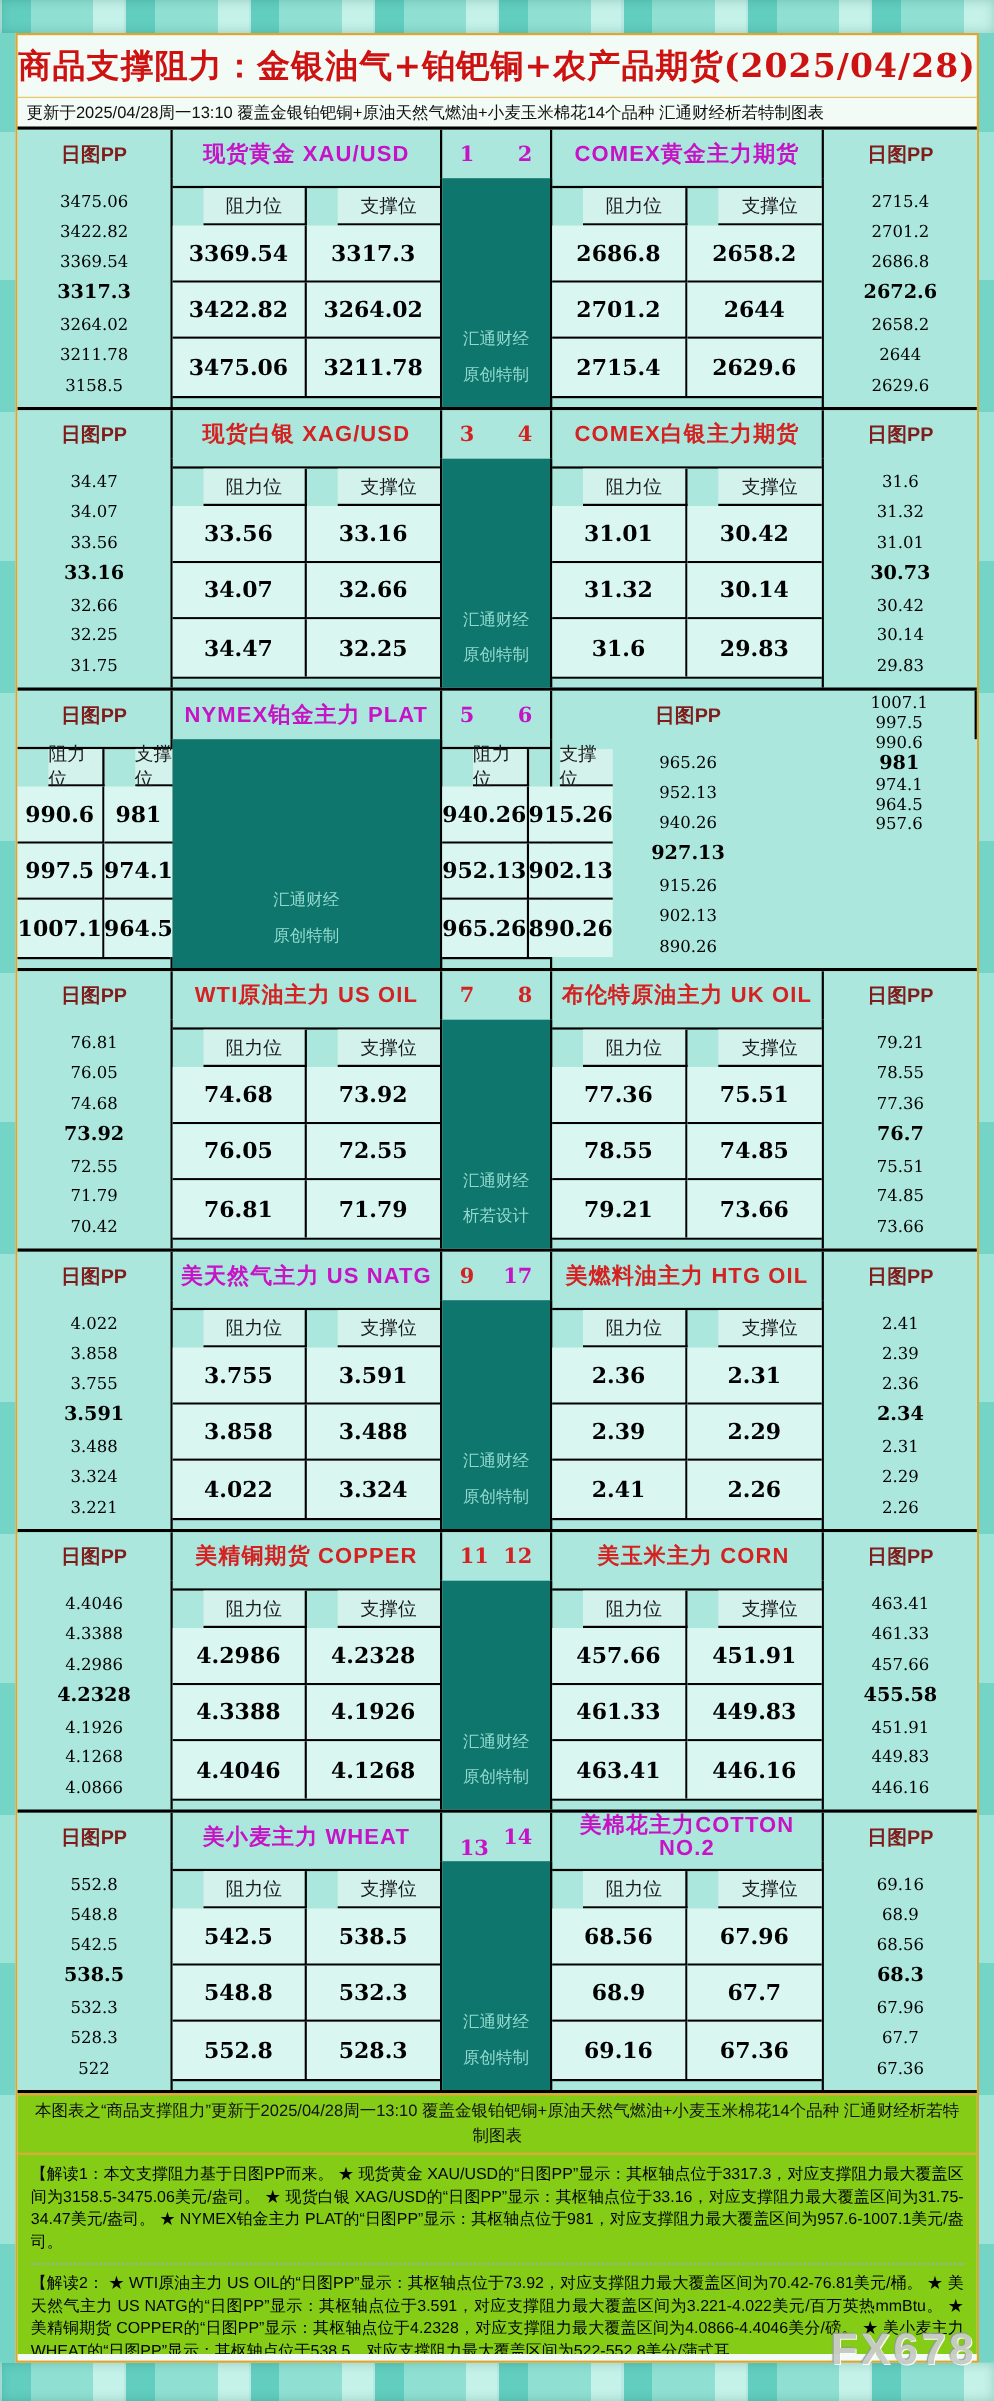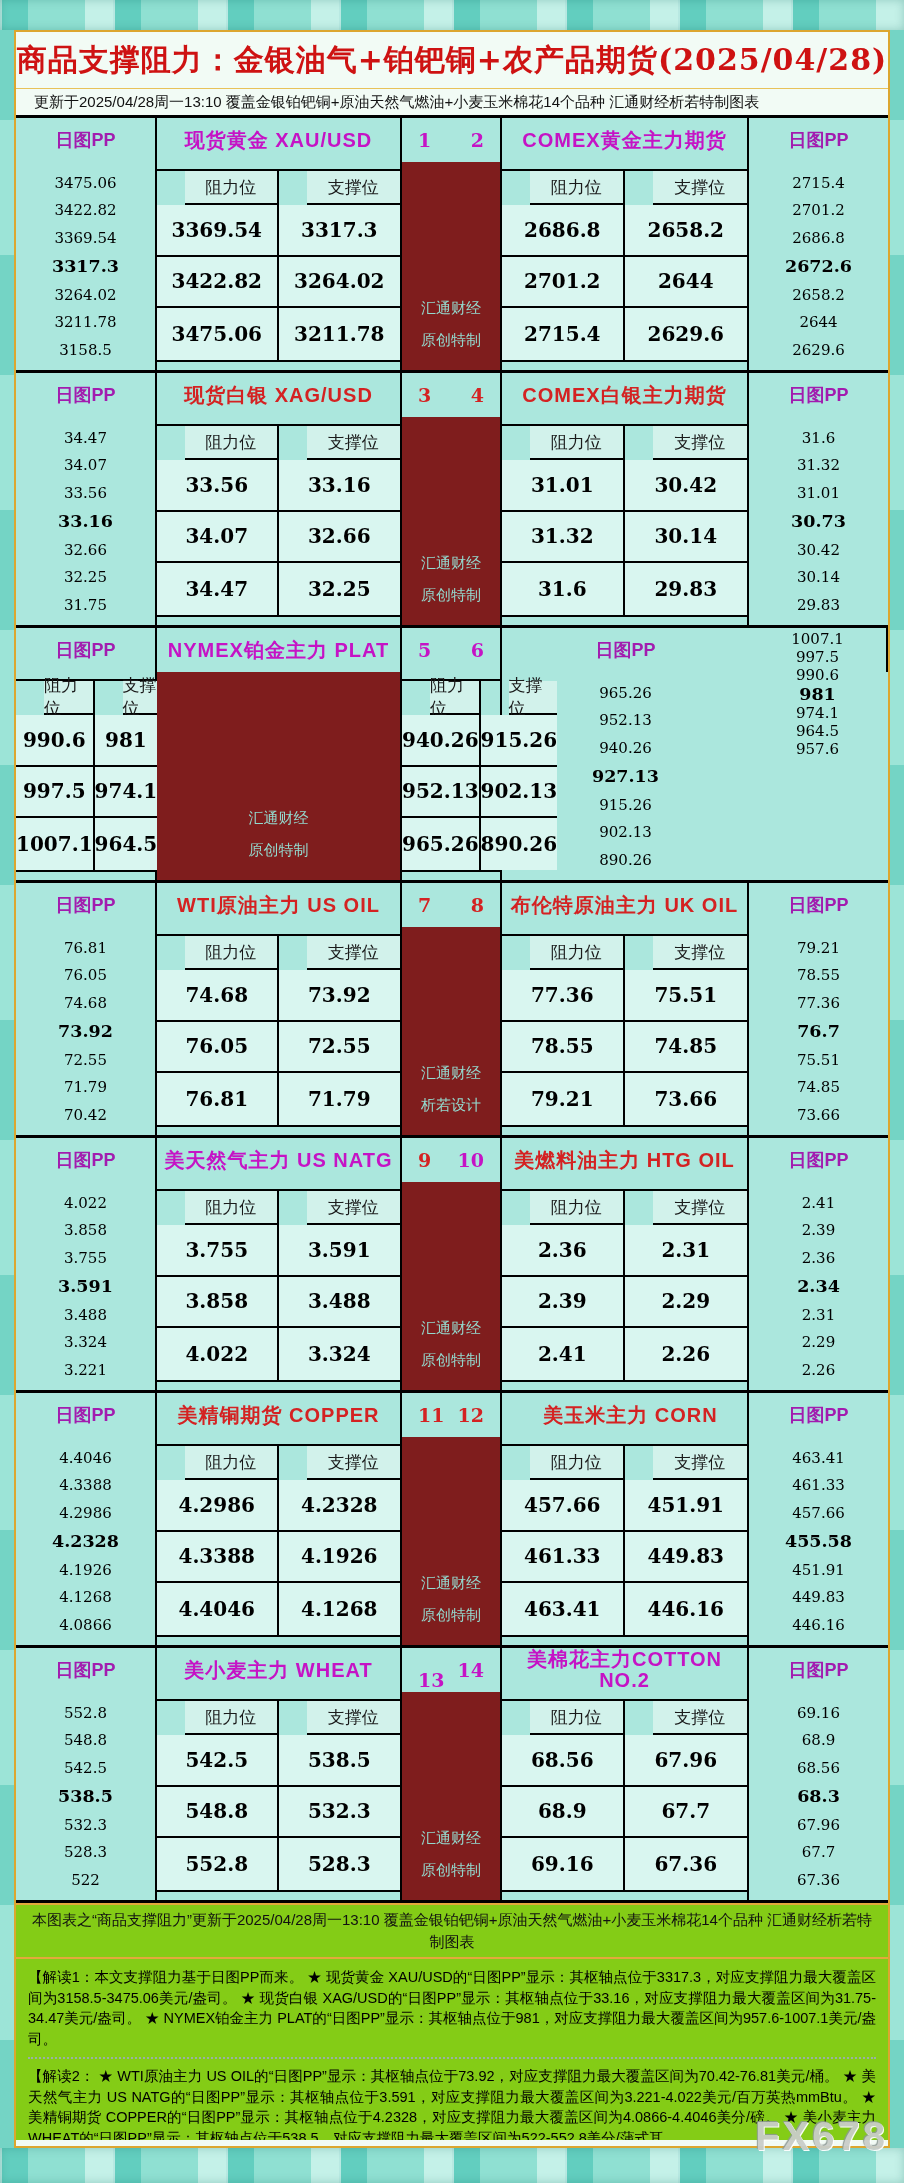--- a/index.html
+++ b/index.html
@@ -21,36 +21,36 @@
     position:absolute;left:14px;top:30px;width:876px;height:2118px;
     box-sizing:border-box;border:2px solid #DCA62F;background:#F2FBF5;
   }
   .title{
     height:56px;display:flex;align-items:center;justify-content:center;
     color:#CE1212;font-weight:bold;font-size:30px;letter-spacing:1px;
     font-family:"DejaVu Serif","Liberation Serif",serif;
   }
   .subtitle{
     height:30px;box-sizing:border-box;display:flex;align-items:center;
-    padding:0 18px;font-size:15px;color:#111;
+    padding:0 8px;font-size:15px;color:#111;
     border-top:1px solid #E8C25A;border-bottom:3px solid #000;
     white-space:nowrap;overflow:hidden;
   }
   
   .block{
     display:grid;
     grid-template-columns:141px 245px 100px 247px 139px;
     grid-template-rows:44px 1fr;
     height:255px;box-sizing:border-box;
     border-bottom:3px solid #000;
     background:#ABE7DD;
   }
   .bc{border-right:2px solid #000;}
   .bandcell{display:flex;align-items:center;justify-content:center;font-weight:bold;}
-  .pplabel{font-size:18px;color:#a21caf;}
+  .pplabel{font-size:18px;color:#7f1d1d;}
   .iname{font-size:20px;letter-spacing:1px;text-align:center;line-height:1.05;}
   .nums{justify-content:space-between;padding:0 16px;box-sizing:border-box;font-size:19px;font-family:"DejaVu Serif",serif;}
   .ppcol{
     display:flex;flex-direction:column;justify-content:space-evenly;align-items:center;
     font-family:"DejaVu Serif","Liberation Serif",serif;font-size:15px;color:#000;padding:2px 0;
   }
   .ppcol .pivot{font-weight:bold;font-size:17.5px;}
   .tcol{display:flex;flex-direction:column;}
   .tbl{
     flex:1;display:grid;grid-template-columns:1fr 1fr;grid-template-rows:34px 1fr 1fr 1fr;
@@ -59,21 +59,21 @@
   .cell{
     display:flex;align-items:center;justify-content:center;
     background:#D9F6F0;border-bottom:2px solid #000;box-sizing:border-box;
   }
   .cell.cr{border-right:2px solid #000;}
   .tbl .cell:nth-last-child(-n+2){border-bottom:none;}
   .cell.th{font-size:17px;color:#1a1a1a;background:#D2F2EB;margin-left:28px;}
   .cell.v{font-family:"DejaVu Serif","Liberation Serif",serif;font-weight:bold;font-size:20px;color:#000;}
   .mid{
     display:flex;flex-direction:column;justify-content:flex-end;align-items:center;
-    gap:13px;padding-bottom:20px;background:#7f1d1d;color:#94DACF;font-size:15px;
+    gap:13px;padding-bottom:20px;background:#0f766e;color:#94DACF;font-size:15px;
   }
   
   .notebar{
     height:56px;box-sizing:border-box;display:flex;align-items:center;justify-content:center;
     text-align:center;font-size:15px;line-height:1.5;color:#111;padding:2px 14px;
     border-top:2px solid #E3A93C;border-bottom:2px solid #E3A93C;background:#84cc16;
   }
   .notes{height:181px;box-sizing:border-box;padding:8px 12px 0;background:#84cc16;overflow:hidden;}
   .note{margin:0;font-size:14.5px;line-height:1.42;color:#000;text-align:justify;}
   .dots{border-top:2px dotted #9ab0a6;margin:8px 0 7px;}
@@ -328,21 +328,21 @@
       <span>73.66</span>
     </div>
   </section>
 
   <section class="block">
 
     <div class="bc bandcell pplabel">日图PP</div>
     <div class="bc bandcell iname" style="color: rgb(197, 19, 197);">美天然气主力 US NATG</div>
     <div class="bc bandcell nums">
       <span style="color: rgb(212, 34, 34);">9</span>
-      <span style="color: rgb(197, 19, 197);">10</span>
+      <span style="color: rgb(197, 19, 197);">17</span>
     </div>
     <div class="bc bandcell iname" style="color: rgb(212, 34, 34);">美燃料油主力 HTG OIL</div>
     <div class="bandcell pplabel">日图PP</div>
 
     <div class="bc ppcol">
       <span>4.022</span>
       <span>3.858</span>
       <span>3.755</span>
       <span class="pivot">3.591</span>
       <span>3.488</span>

